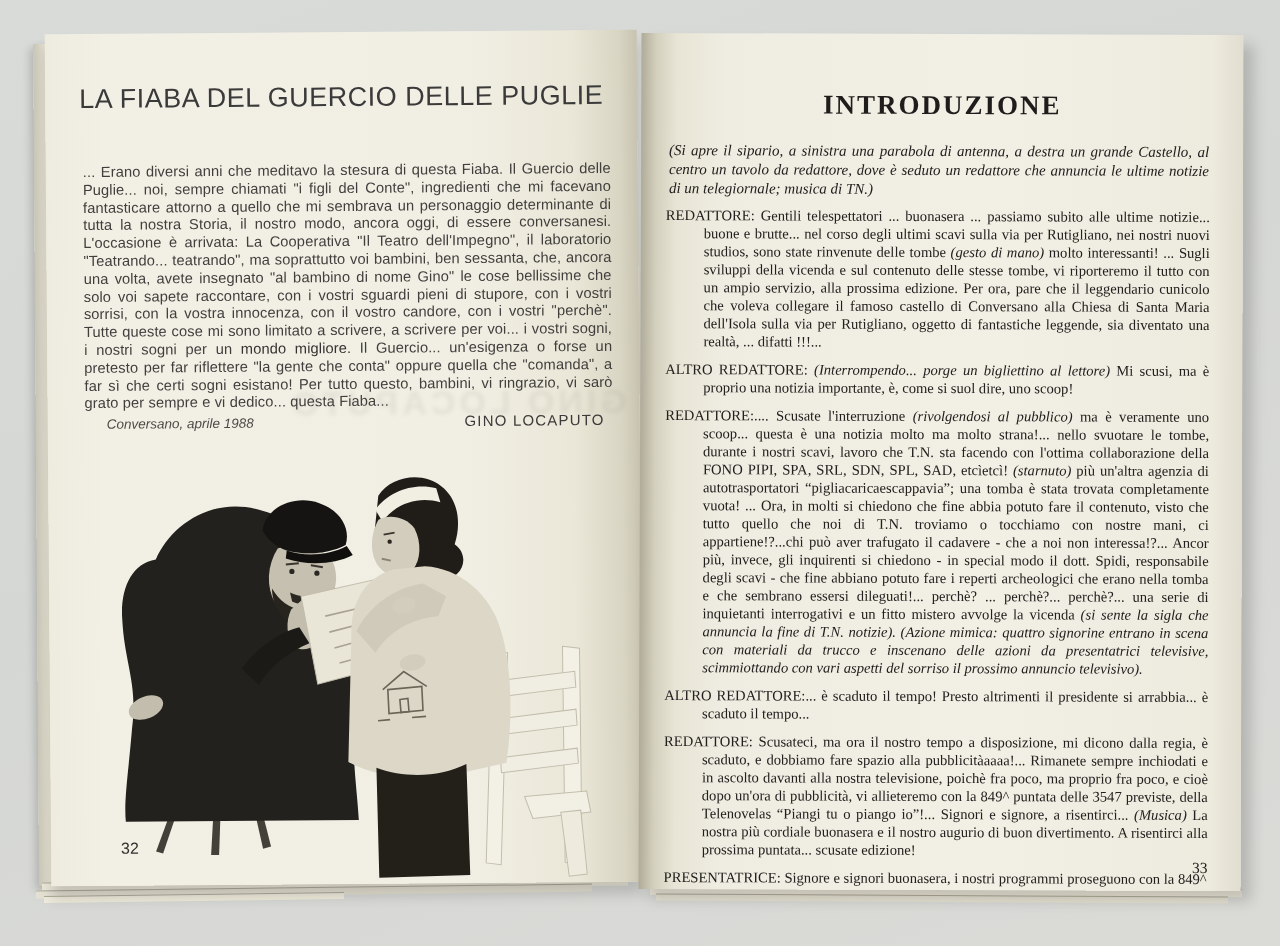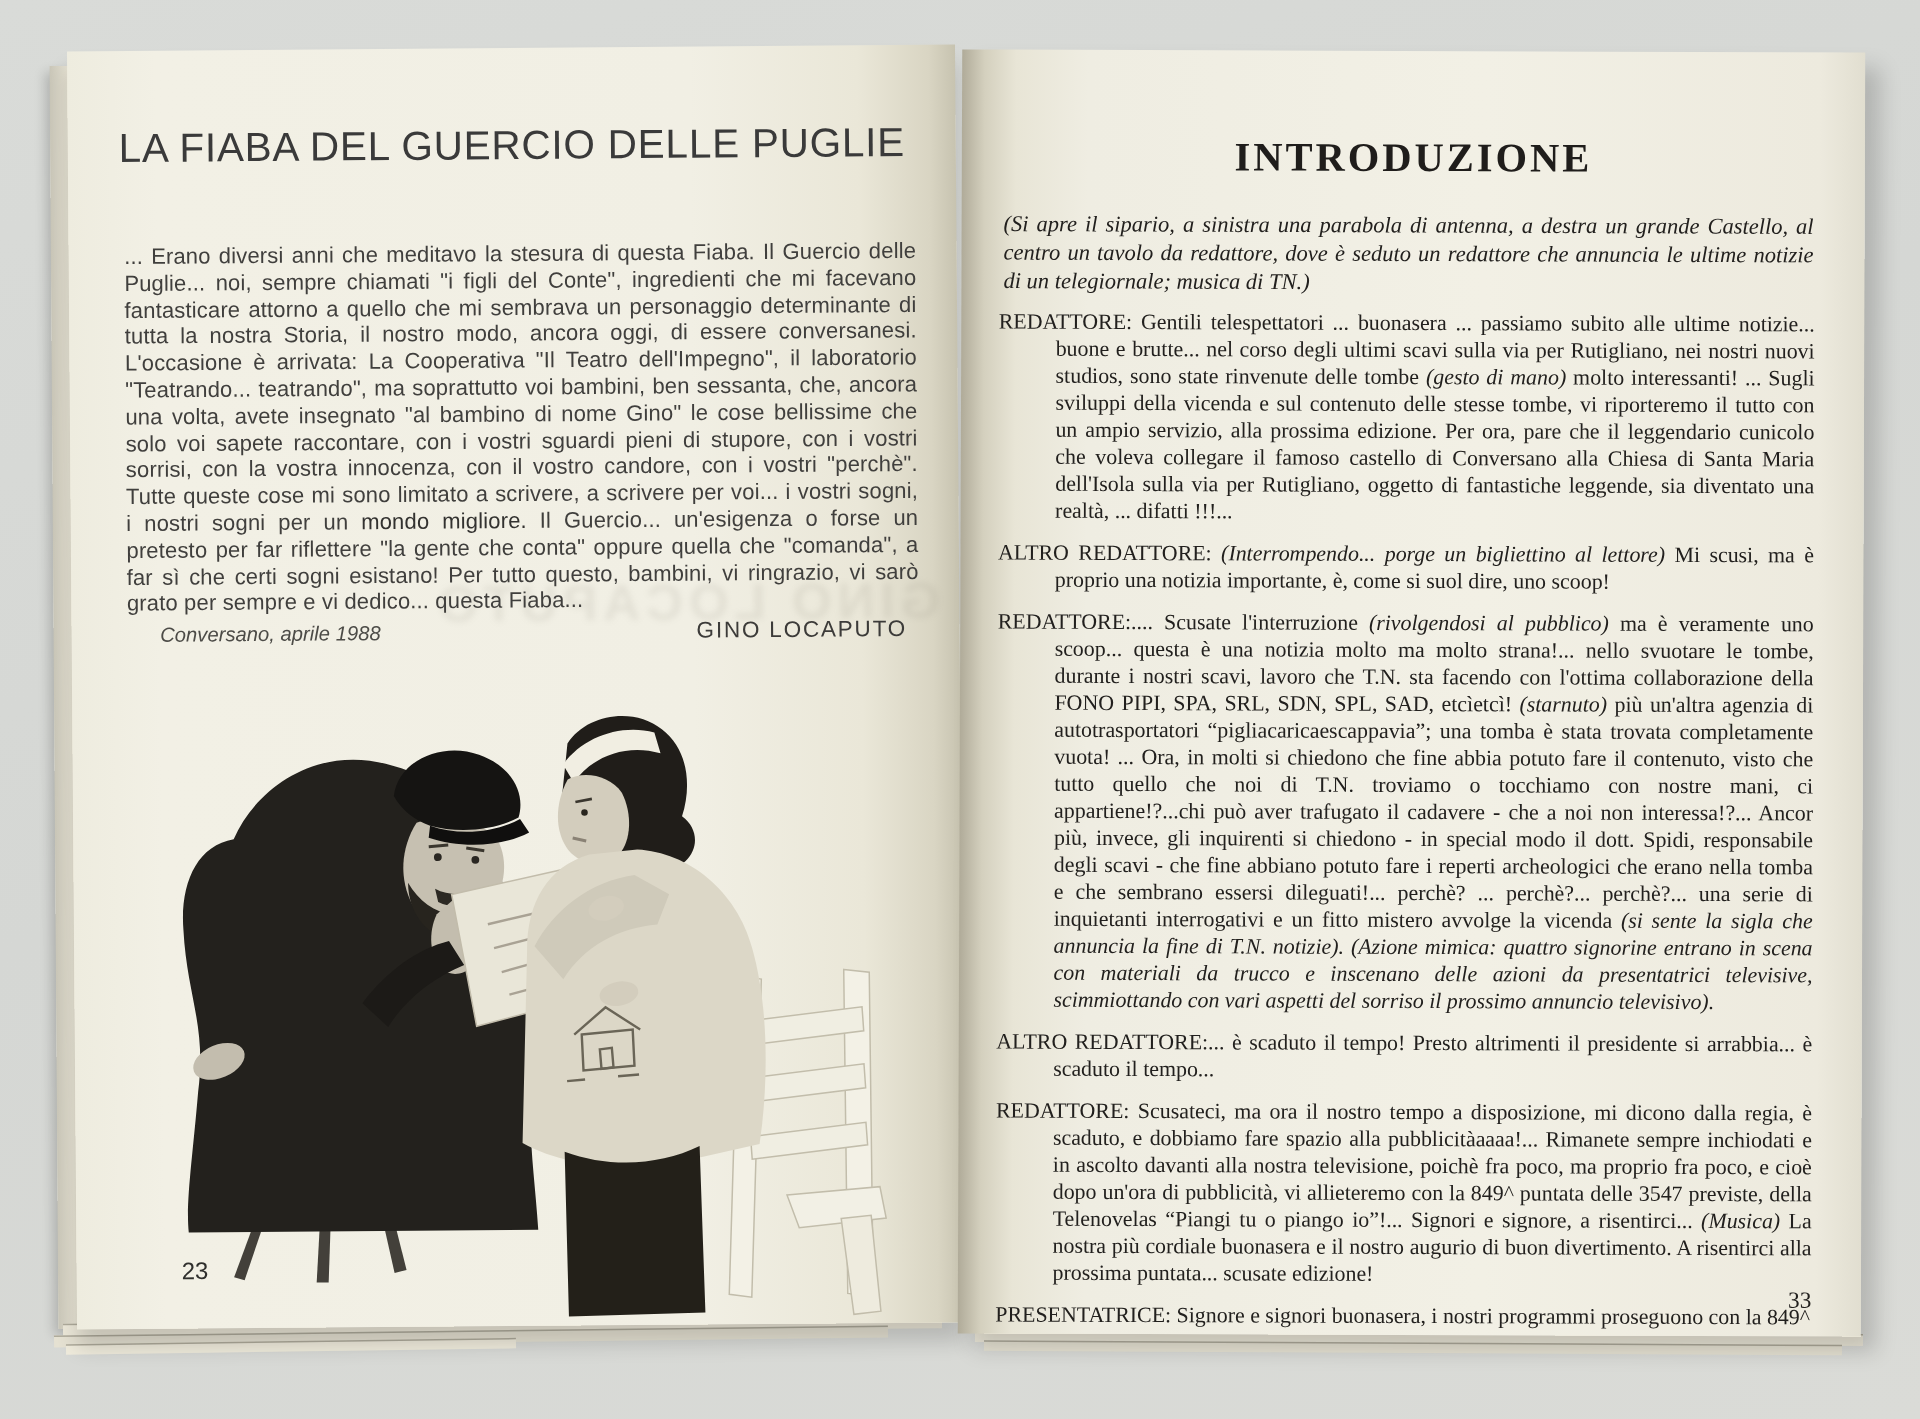--- a/index.html
+++ b/index.html
@@ -154,21 +154,21 @@
         <g stroke="#6a6557" stroke-width="1.6" fill="none">
           <path d="M294 224 L328 221 L329 245 L295 248 Z"></path>
           <path d="M289 224 L310 206 L333 221"></path>
           <path d="M306 234 L314 233 L315 246 L307 247 Z"></path>
           <path d="M284 255 L296 254 M318 252 L332 251"></path>
         </g>
         <path d="M282 302 C311 313 345 312 372 299 L375 410 L284 412 Z" fill="#232019"></path>
       </g>
     </svg>
 
-    <div class="pagenum-left">23</div>
+    <div class="pagenum-left">32</div>
   </div>
 
   <div class="page page-right">
     <div class="heading">INTRODUZIONE</div>
     <div class="stage">(Si apre il sipario, a sinistra una parabola di antenna, a destra un grande Castello, al centro un tavolo da redattore, dove è seduto un redattore che annuncia le ultime notizie di un telegiornale; musica di TN.)</div>
     <div class="dialogues">
         <p class="dialogue"><span class="speaker">REDATTORE:</span><span> Gentili telespettatori ... buonasera ... passiamo subito alle ultime notizie... buone e brutte... nel corso degli ultimi scavi sulla via per Rutigliano, nei nostri nuovi studios, sono state rinvenute delle tombe </span><span class="it">(gesto di mano)</span><span> molto interessanti! ... Sugli sviluppi della vicenda e sul contenuto delle stesse tombe, vi riporteremo il tutto con un ampio servizio, alla prossima edizione. Per ora, pare che il leggendario cunicolo che voleva collegare il famoso castello di Conversano alla Chiesa di Santa Maria dell'Isola sulla via per Rutigliano, oggetto di fantastiche leggende, sia diventato una realtà, ... difatti !!!...</span></p>
         <p class="dialogue"><span class="speaker">ALTRO REDATTORE:</span><span> </span><span class="it">(Interrompendo... porge un bigliettino al lettore)</span><span> Mi scusi, ma è proprio una notizia importante, è, come si suol dire, uno scoop!</span></p>
         <p class="dialogue"><span class="speaker">REDATTORE:</span><span>.... Scusate l'interruzione </span><span class="it">(rivolgendosi al pubblico)</span><span> ma è veramente uno scoop... questa è una notizia molto ma molto strana!... nello svuotare le tombe, durante i nostri scavi, lavoro che T.N. sta facendo con l'ottima collaborazione della FONO PIPI, SPA, SRL, SDN, SPL, SAD, etcìetcì! </span><span class="it">(starnuto)</span><span> più un'altra agenzia di autotrasportatori “pigliacaricaescappavia”; una tomba è stata trovata completamente vuota! ... Ora, in molti si chiedono che fine abbia potuto fare il contenuto, visto che tutto quello che noi di T.N. troviamo o tocchiamo con nostre mani, ci appartiene!?...chi può aver trafugato il cadavere - che a noi non interessa!?... Ancor più, invece, gli inquirenti si chiedono - in special modo il dott. Spidi, responsabile degli scavi - che fine abbiano potuto fare i reperti archeologici che erano nella tomba e che sembrano essersi dileguati!... perchè? ... perchè?... perchè?... una serie di inquietanti interrogativi e un fitto mistero avvolge la vicenda </span><span class="it">(si sente la sigla che annuncia la fine di T.N. notizie).</span><span> </span><span class="it">(Azione mimica: quattro signorine entrano in scena con materiali da trucco e inscenano delle azioni da presentatrici televisive, scimmiottando con vari aspetti del sorriso il prossimo annuncio televisivo).</span></p>
         <p class="dialogue"><span class="speaker">ALTRO REDATTORE:</span><span>... è scaduto il tempo! Presto altrimenti il presidente si arrabbia... è scaduto il tempo...</span></p>

